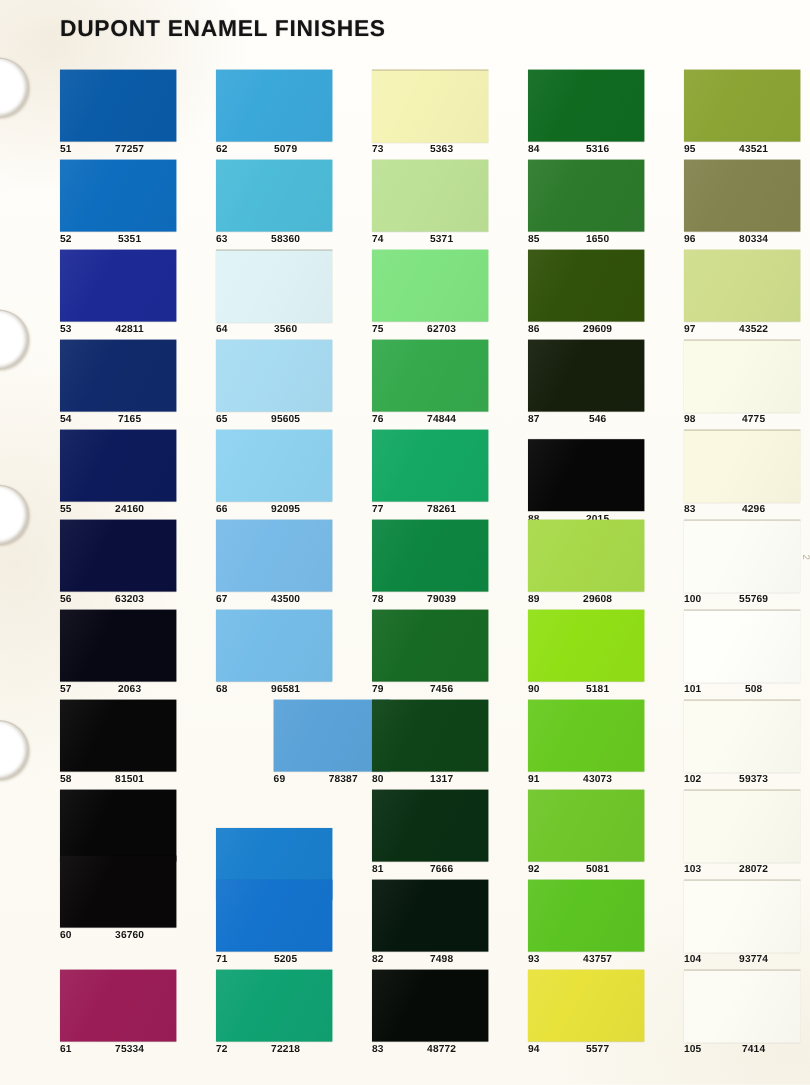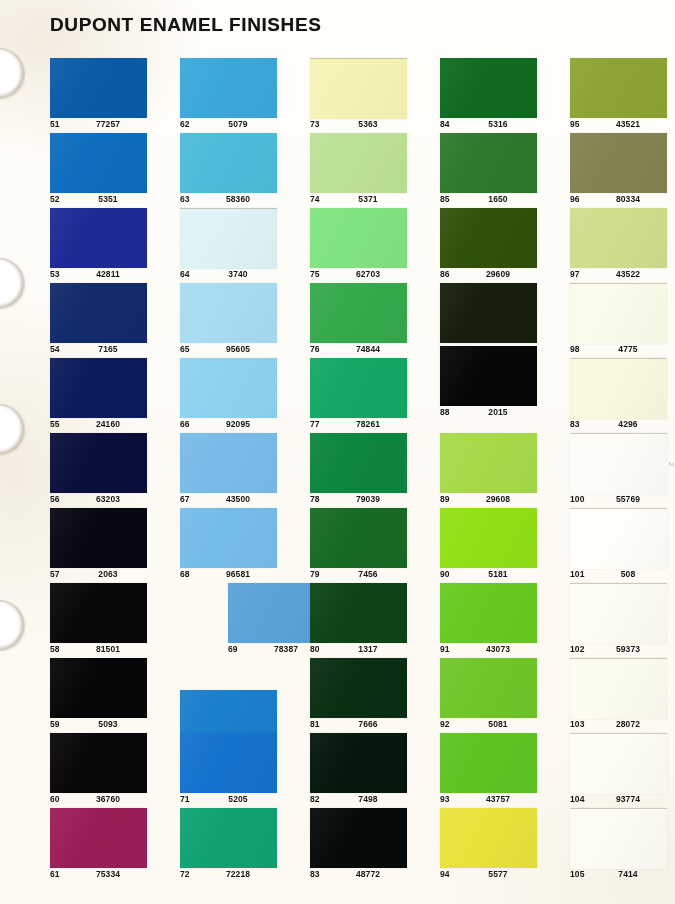--- a/index.html
+++ b/index.html
@@ -236,21 +236,21 @@
         </div>
         <div class="cell" style="top: 600px;">
           <div class="chip" style="background: rgb(7, 7, 7);">
             <div class="chip-sheen"></div>
           </div>
           <div class="label-row">
             <span class="lbl-num">59</span>
             <span class="lbl-code">5093</span>
           </div>
         </div>
-        <div class="cell" style="top: 675px;">
+        <div class="cell" style="top: 655px;">
           <div class="chip" style="background: rgb(9, 7, 7);">
             <div class="chip-sheen"></div>
           </div>
           <div class="label-row">
             <span class="lbl-num">60</span>
             <span class="lbl-code">36760</span>
           </div>
         </div>
         <div class="cell" style="top: 750px;">
           <div class="chip" style="background: rgb(155, 29, 87);">
@@ -280,21 +280,21 @@
             <span class="lbl-num">63</span>
             <span class="lbl-code">58360</span>
           </div>
         </div>
         <div class="cell" style="top: 150px;">
           <div class="chip light" style="background: rgb(223, 243, 246);">
             <div class="chip-sheen"></div>
           </div>
           <div class="label-row">
             <span class="lbl-num">64</span>
-            <span class="lbl-code">3740</span>
+            <span class="lbl-code">3560</span>
           </div>
         </div>
         <div class="cell" style="top: 225px;">
           <div class="chip" style="background: rgb(168, 220, 242);">
             <div class="chip-sheen"></div>
           </div>
           <div class="label-row">
             <span class="lbl-num">65</span>
             <span class="lbl-code">95605</span>
           </div>
@@ -494,21 +494,21 @@
         </div>
         <div class="cell" style="top: 225px;">
           <div class="chip" style="background: rgb(22, 31, 12);">
             <div class="chip-sheen"></div>
           </div>
           <div class="label-row">
             <span class="lbl-num">87</span>
             <span class="lbl-code">546</span>
           </div>
         </div>
-        <div class="cell" style="top: 288px;">
+        <div class="cell" style="top: 308px;">
           <div class="chip" style="background: rgb(7, 7, 7);">
             <div class="chip-sheen"></div>
           </div>
           <div class="label-row">
             <span class="lbl-num">88</span>
             <span class="lbl-code">2015</span>
           </div>
         </div>
         <div class="cell" style="top: 375px;">
           <div class="chip" style="background: rgb(168, 217, 74);">

